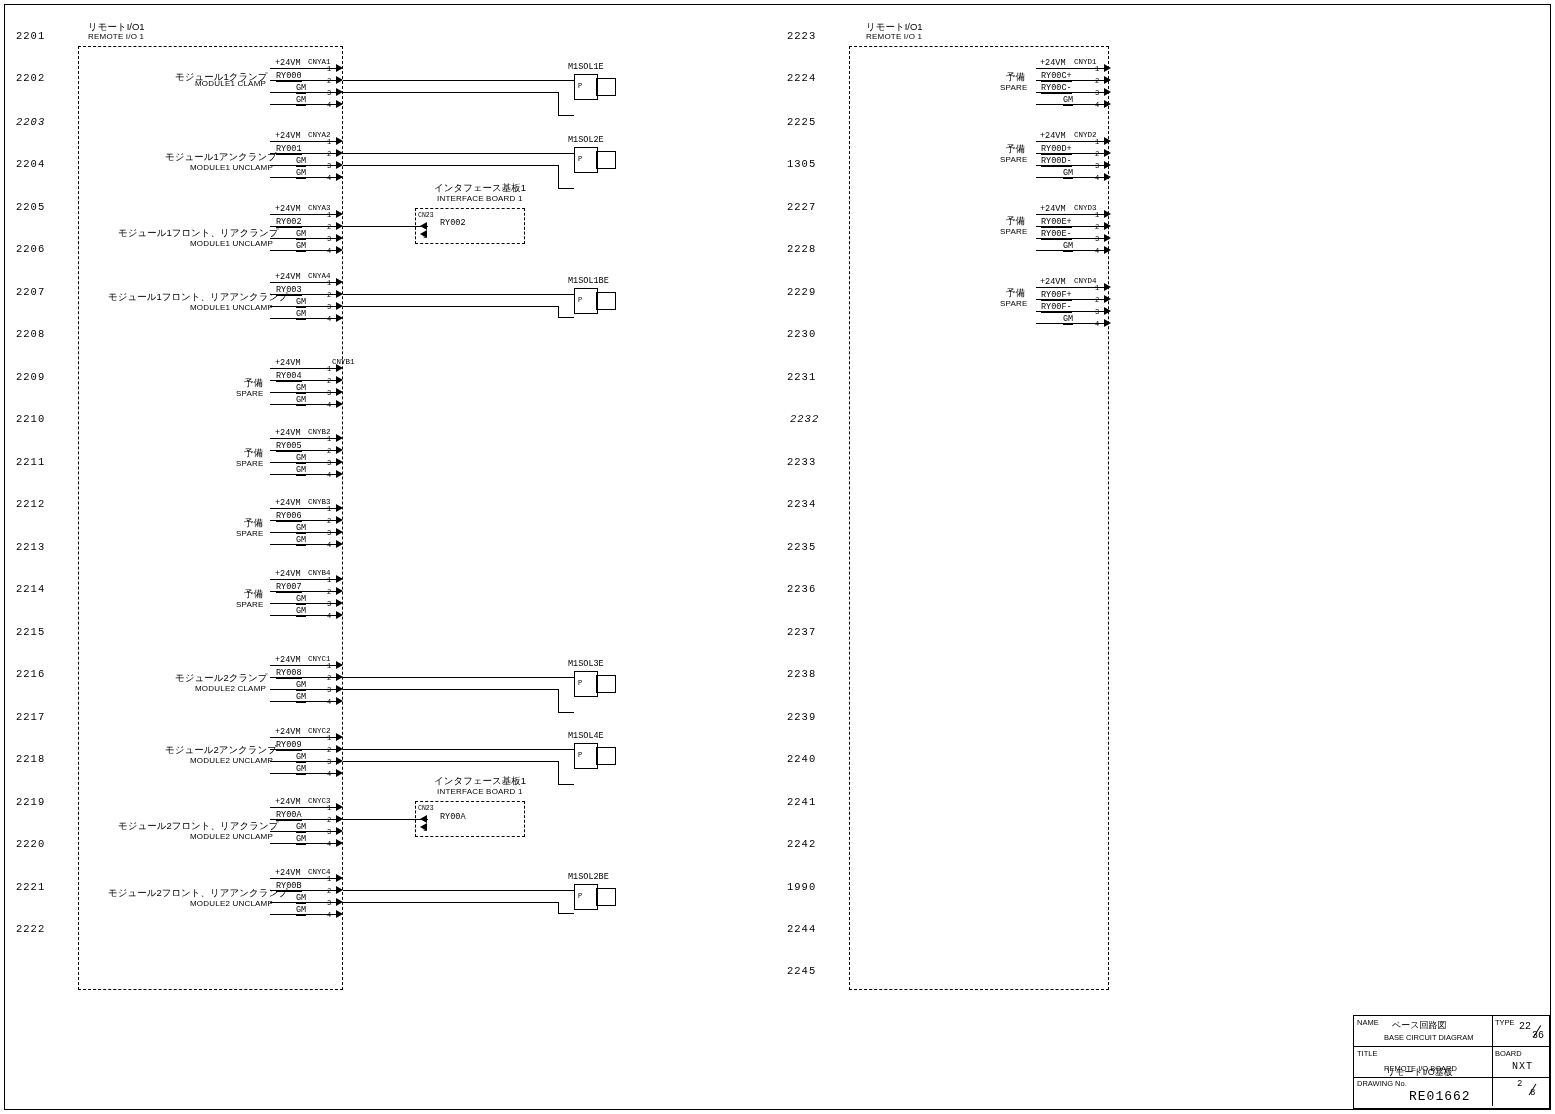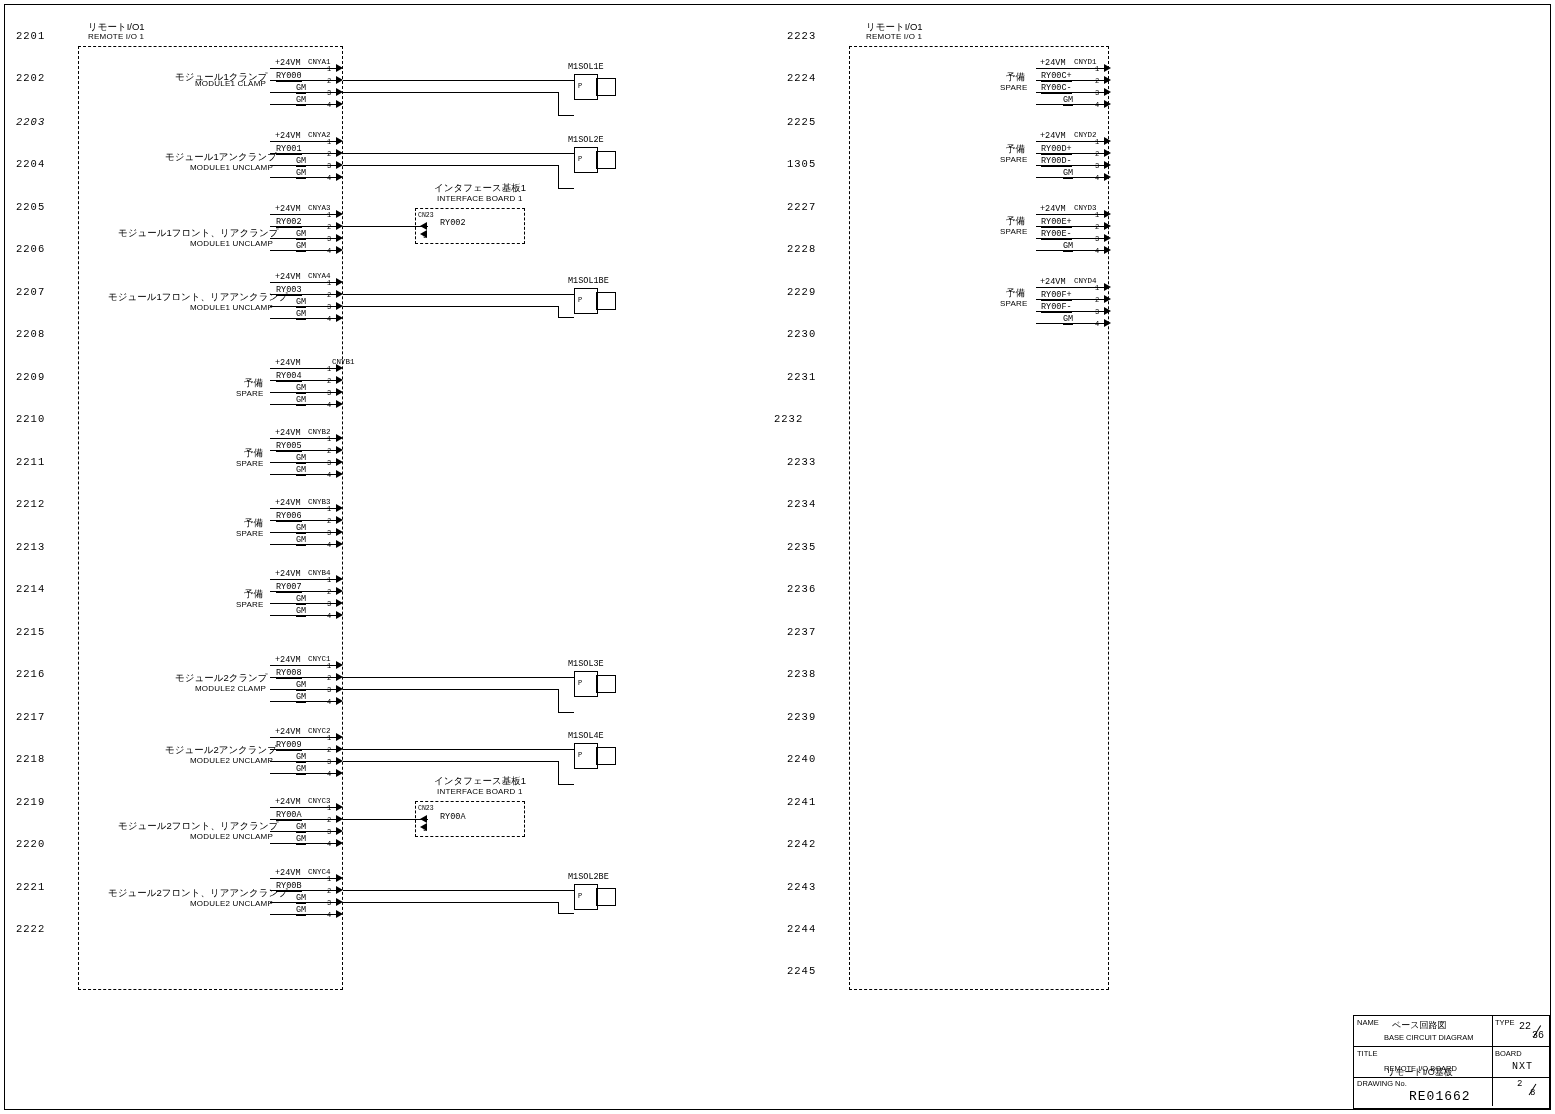--- a/index.html
+++ b/index.html
@@ -375,32 +375,32 @@
 
   <div class="rownum" style="left:787px;top:30px;">2223</div>
   <div class="rownum" style="left:787px;top:72px;">2224</div>
   <div class="rownum" style="left:787px;top:116px;">2225</div>
   <div class="rownum" style="left:787px;top:158px;">1305</div>
   <div class="rownum" style="left:787px;top:201px;text-align:right;">2227</div>
   <div class="rownum" style="left:787px;top:243px;">2228</div>
   <div class="rownum" style="left:787px;top:286px;">2229</div>
   <div class="rownum" style="left:787px;top:328px;">2230</div>
   <div class="rownum" style="left:787px;top:371px;">2231</div>
-  <div class="rownum" style="left:774px;top:413px;">2232</div>
+  <div class="rownum" style="left:790px;top:413px;font-style:italic;">2232</div>
   <div class="rownum" style="left:787px;top:456px;">2233</div>
   <div class="rownum" style="left:787px;top:498px;">2234</div>
   <div class="rownum" style="left:787px;top:541px;">2235</div>
   <div class="rownum" style="left:787px;top:583px;">2236</div>
   <div class="rownum" style="left:787px;top:626px;">2237</div>
   <div class="rownum" style="left:787px;top:668px;">2238</div>
   <div class="rownum" style="left:787px;top:711px;">2239</div>
   <div class="rownum" style="left:787px;top:753px;">2240</div>
   <div class="rownum" style="left:787px;top:796px;">2241</div>
   <div class="rownum" style="left:787px;top:838px;">2242</div>
-  <div class="rownum" style="left:787px;top:881px;">2243</div>
+  <div class="rownum" style="left:787px;top:881px;">1990</div>
   <div class="rownum" style="left:787px;top:923px;">2244</div>
   <div class="rownum" style="left:787px;top:965px;">2245</div>
 
   <div class="dashbox" style="left:849px;top:46px;width:258px;height:942px;"></div>
 
   <div class="lbl jp" style="left:1006px;top:72px;">予備</div>
   <div class="lbl en" style="left:1000px;top:84px;">SPARE</div>
   <div class="sig sigu" style="left:1040px;top:58px;">+24VM</div>
   <div class="cnlbl" style="left:1074px;top:58px;">CNYD1</div>
   <div class="sig sigu" style="left:1041px;top:71px;">RY00C+</div>

